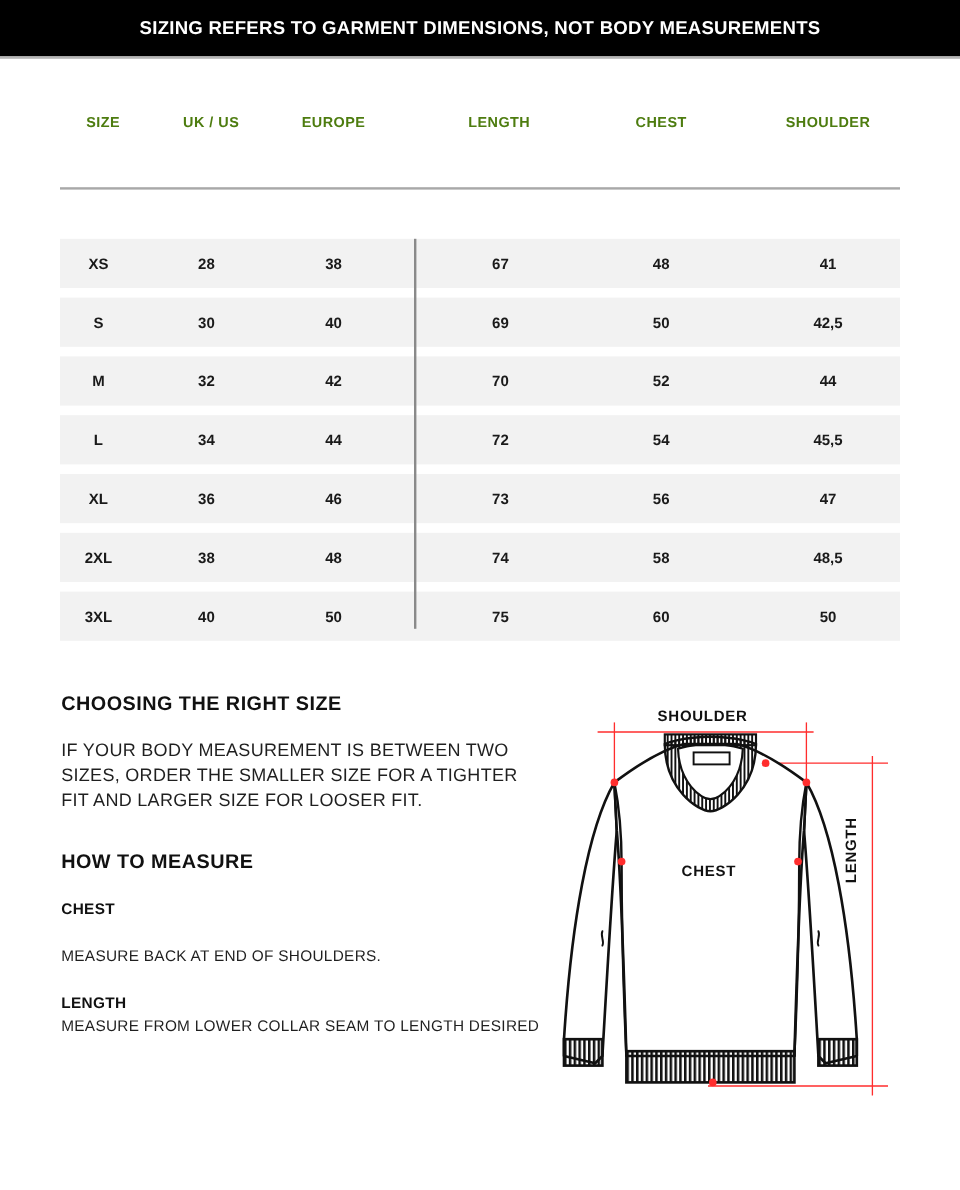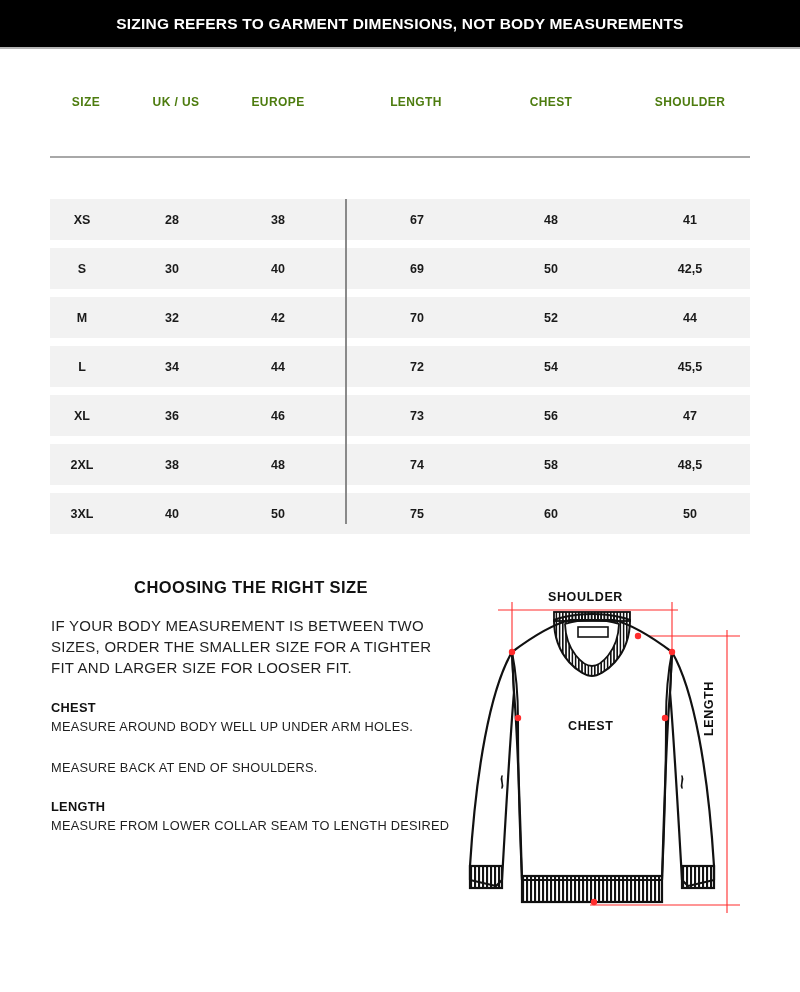--- a/index.html
+++ b/index.html
@@ -64,21 +64,21 @@
   .divider {
     position:absolute; left:345px; top:199px;
     width:2px; height:325px;
     background:#8a8a8a;
   }
 
   
   .left-col { position:absolute; left:51px; top:578px; width:400px; }
   .h-big {
     font-size:16.5px; font-weight:bold; letter-spacing:0.4px;
-    color:#111; margin:0;text-align:center;
+    color:#111; margin:0;
   }
   .para {
     font-size:15px; line-height:21px; letter-spacing:0.25px;
     color:#1f1f1f; margin-top:18px;
   }
   .h-big.second { margin-top:31px; }
   .mblock { margin-top:22px; }
   .m-title {
     font-size:12.8px; font-weight:bold; letter-spacing:0.3px; color:#111;
   }
@@ -192,24 +192,24 @@
 
     </div>
 
     <div class="divider"></div>
   </div>
 
   <div class="left-col">
     <div class="h-big">CHOOSING THE RIGHT SIZE</div>
     <div class="para">IF YOUR BODY MEASUREMENT IS BETWEEN TWO SIZES, ORDER THE SMALLER SIZE FOR A TIGHTER FIT AND LARGER SIZE FOR LOOSER FIT.</div>
 
+    <div class="h-big second">HOW TO MEASURE</div>
 
     <div class="mblock">
       <div class="m-title">CHEST</div>
-      <div class="m-body">MEASURE AROUND BODY WELL UP UNDER ARM HOLES.</div>
     </div>
 
     <div class="mblock">
       <div class="m-body">MEASURE BACK AT END OF SHOULDERS.</div>
     </div>
 
     <div class="mblock">
       <div class="m-title">LENGTH</div>
       <div class="m-body">MEASURE FROM LOWER COLLAR SEAM TO LENGTH DESIRED</div>
     </div>

